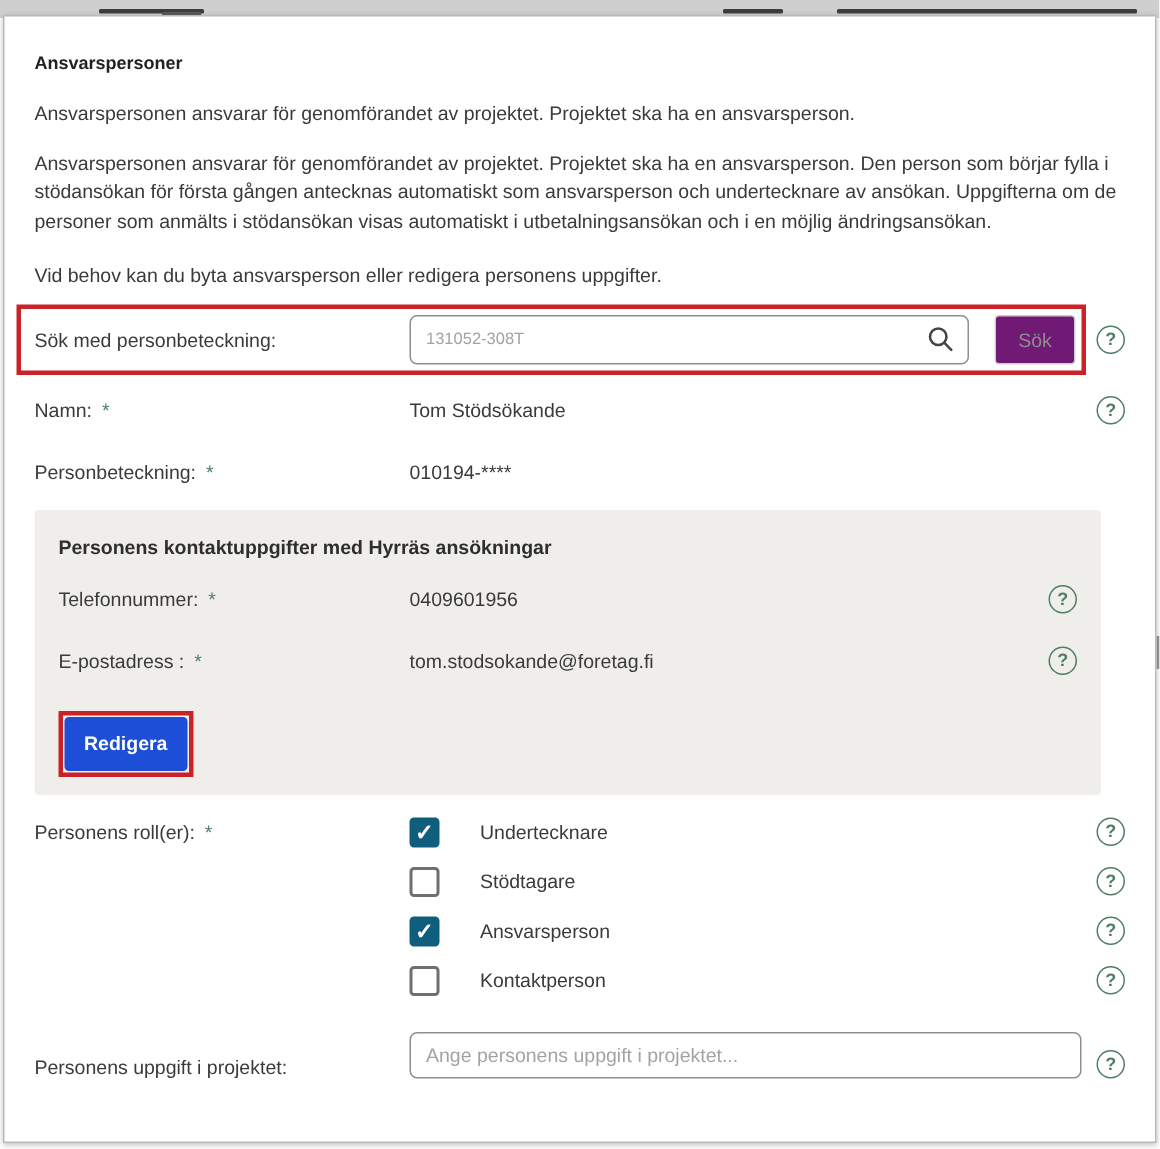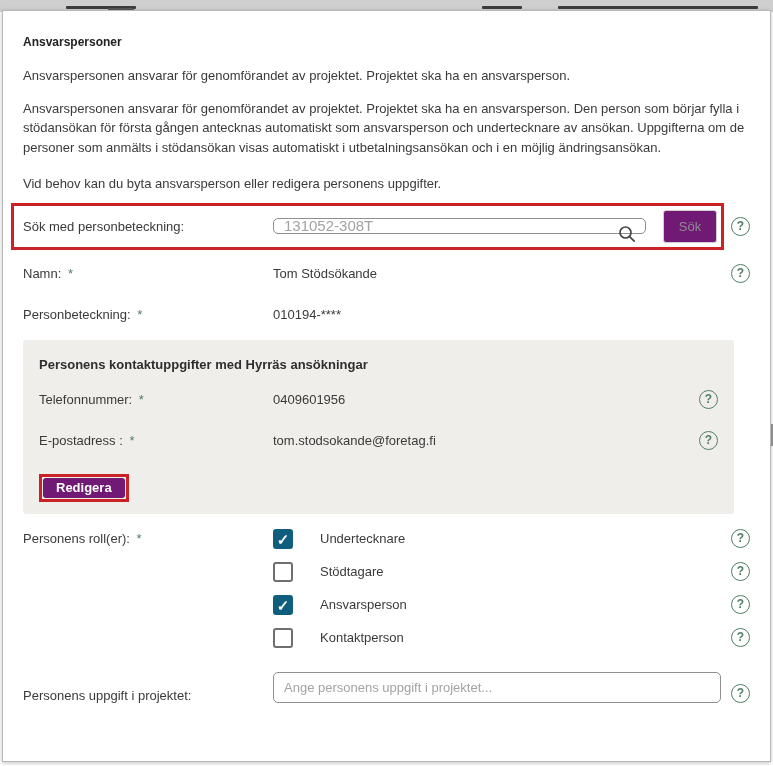--- a/index.html
+++ b/index.html
@@ -48,22 +48,22 @@
   }
 
   
   .search-section { display:flex; align-items:center; margin:6px 0 12px 0; }
   .search-frame {
     border:3px solid #cb2227; display:flex; align-items:center;
     margin-left:-12px; padding:4px 4px 4px 9px; flex:1 1 auto;
   }
   .search-inputwrap { position:relative; flex:1 1 auto; }
   .search-inputwrap input {
-    width:100%; height:16px; border:1px solid #8f8f8f; border-radius:5px;
-    padding:0 46px 0 10px; font-size:15px; font-family:inherit; color:#3a3a3a;
+    width:100%; height:33px; border:1px solid #8f8f8f; border-radius:5px;
+    padding:0 46px 0 10px; font-size:11px; font-family:inherit; color:#3a3a3a;
     outline:none;
   }
   input::placeholder { color:#a3a3a3; opacity:1; }
   .search-icon { position:absolute; right:10px; top:7px; width:18px; height:18px; }
   .btn-sok {
     margin-left:17px; width:54px; height:33px; background:#701a75;
     border:1px solid #cfcfcf; border-radius:3px; color:#8e8e8e;
     font-size:13px; font-family:inherit; cursor:pointer;
   }
   .search-section .help { margin-left:7px; }
@@ -74,23 +74,23 @@
   
   .contact-box {
     background:#f0eeeb; border-radius:3px; padding:15px 16px 12px 16px;
     margin:16px 16px 12px 0;
   }
   .contact-box .label-col { width:234px; }
   .contact-heading { font-weight:bold; color:#2e2e2e; margin:2px 0 18px 0; font-size:13px; }
   .contact-box .row { margin-bottom:22px; }
   .edit-frame { display:inline-block; border:3px solid #cb2227; margin-top:2px; }
   .btn-edit {
-    display:block; background:#701a75; color:#fff; font-weight:bold;
+    display:block; background:#1d4ed8; color:#fff; font-weight:bold;
     font-size:13px; font-family:inherit; border:none; padding:0 13px;
-    height:20px; border-radius:3px; margin:1px; cursor:pointer;
+    height:36px; border-radius:3px; margin:1px; cursor:pointer;
   }
 
   
   .roles-section { display:flex; align-items:flex-start; margin:14px 0 4px 0; }
   .roles-options { flex:1 1 auto; }
   .opt-row { display:flex; align-items:center; margin-bottom:11px; height:22px; }
   .cb {
     width:20px; height:20px; border:2px solid #6f6f6f; border-radius:3px;
     background:#fff; flex-shrink:0; cursor:pointer; position:relative;
     color:transparent; text-align:center; line-height:18px; font-size:15px; font-weight:bold;

